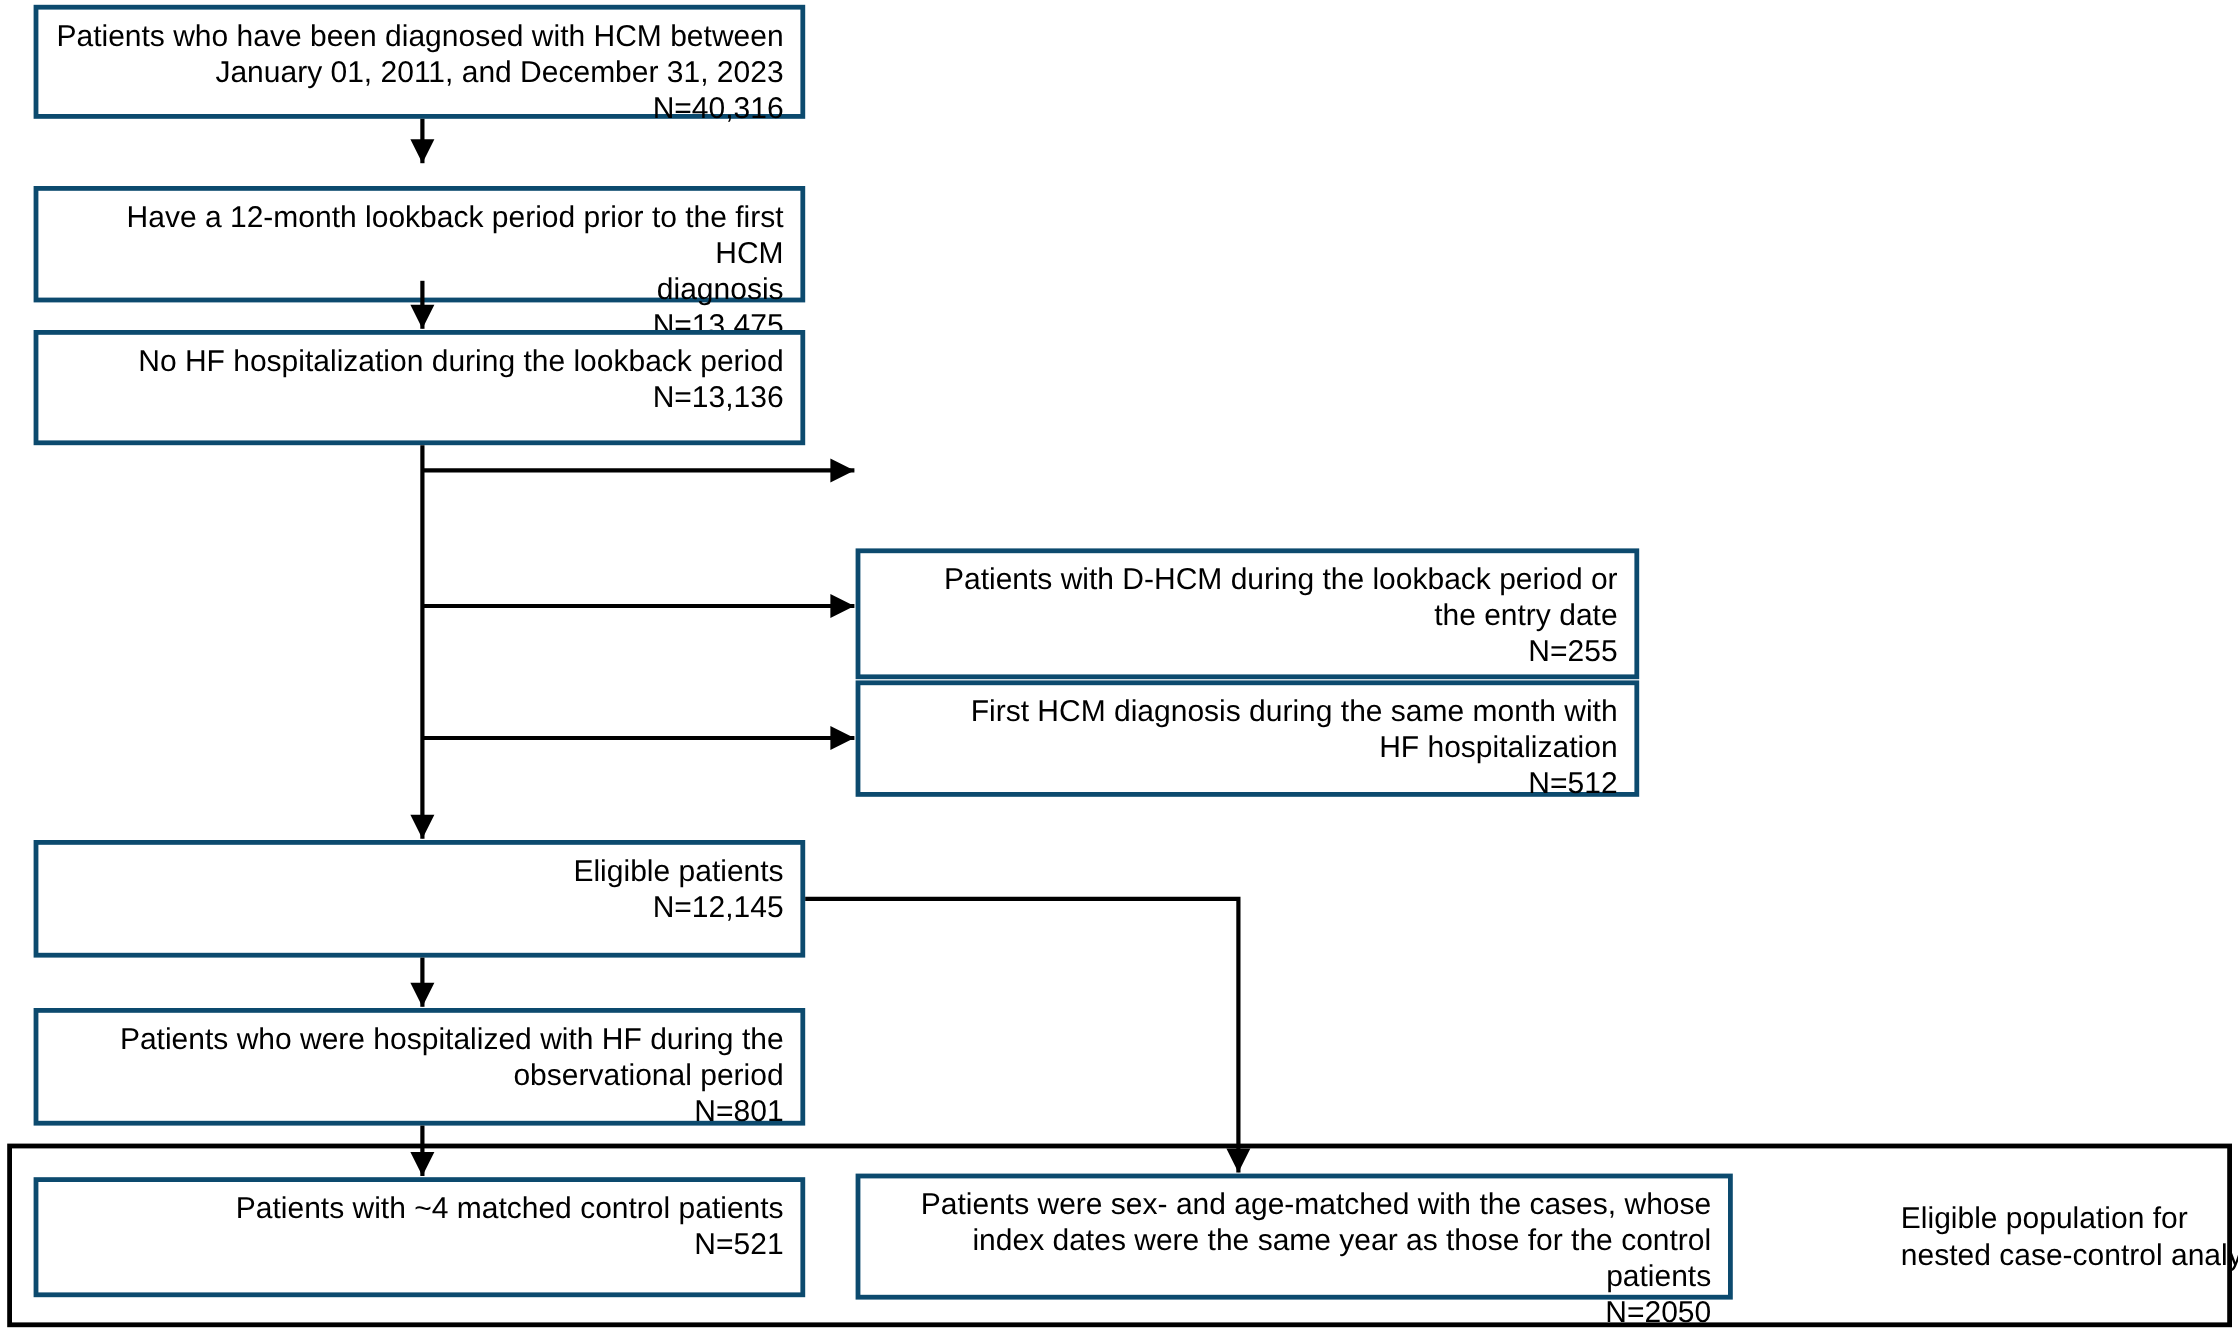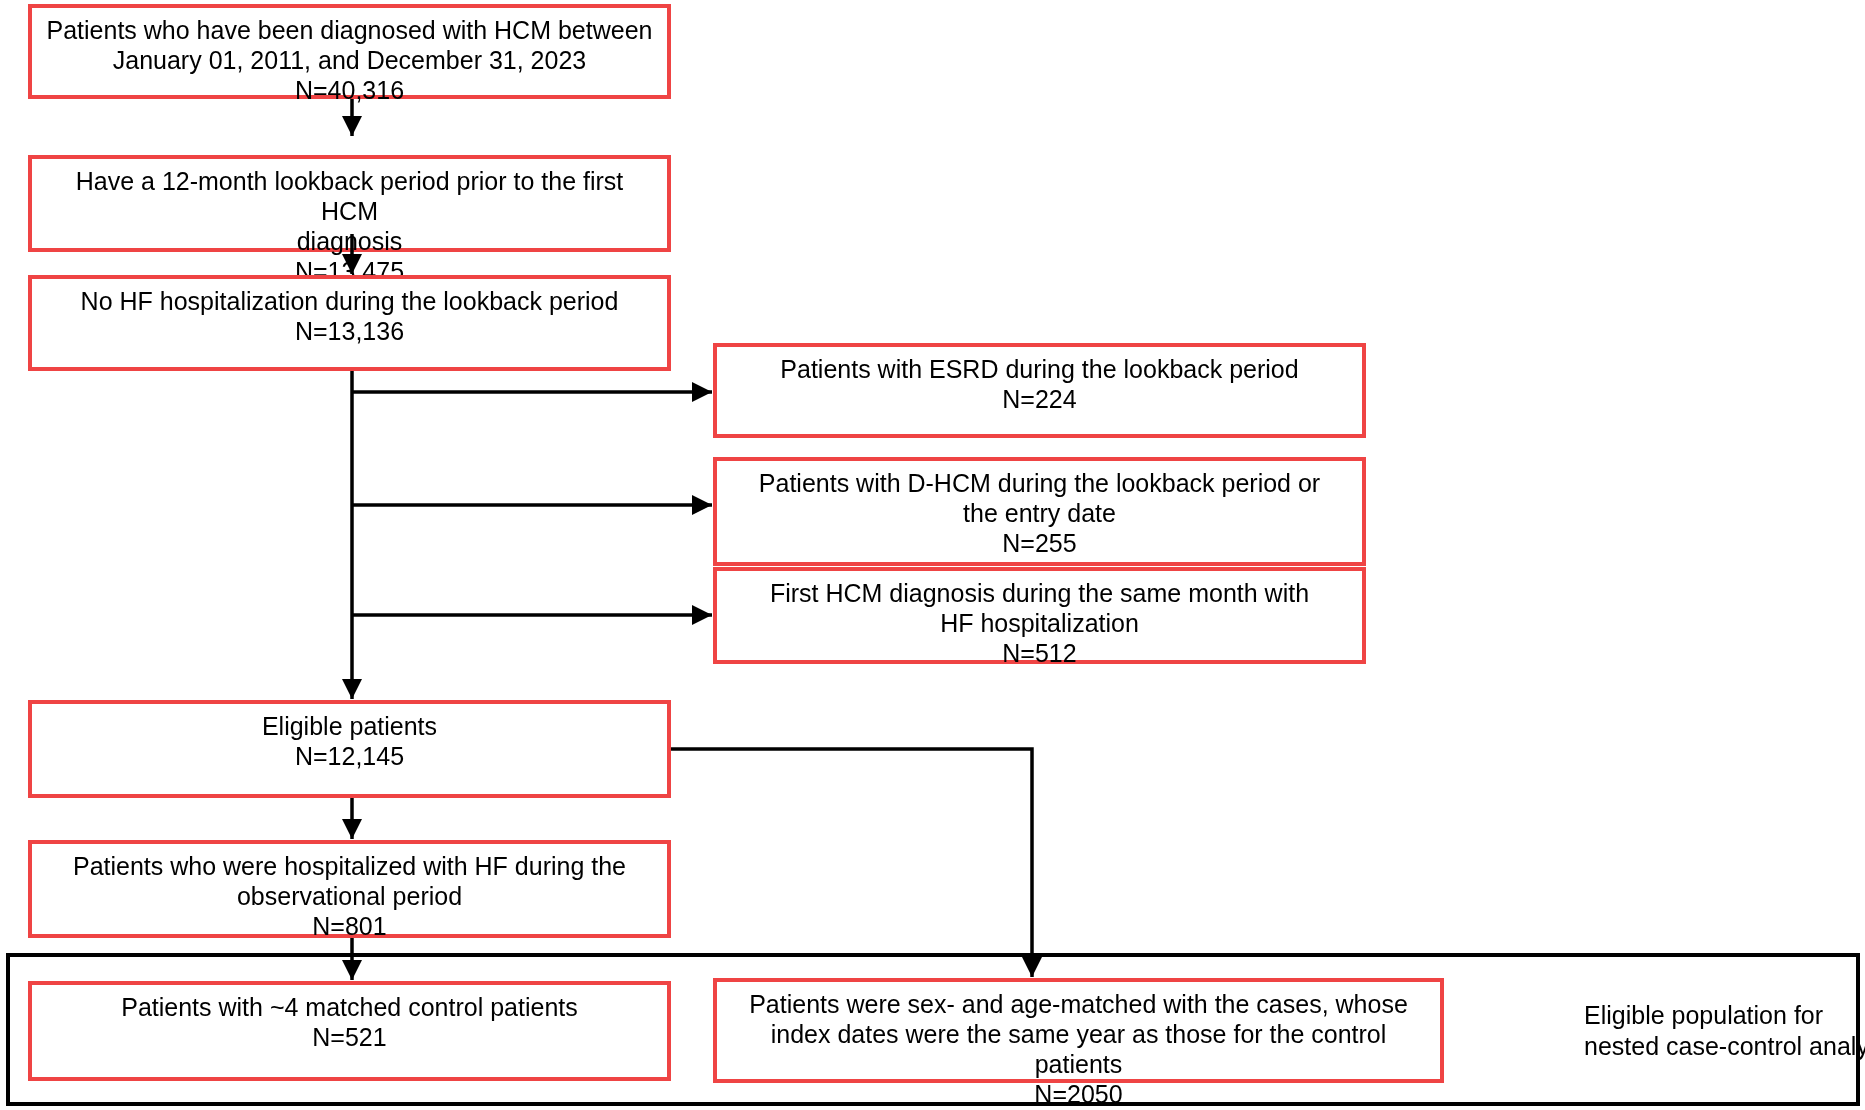--- a/index.html
+++ b/index.html
@@ -15,24 +15,24 @@
     font-family: "Liberation Sans", "DejaVu Sans", sans-serif;
     font-size: 25px;
     line-height: 30px;
     color: #000000;
     overflow: hidden;
   }
   .fbox {
     position: absolute;
     box-sizing: border-box;
     background: #ffffff;
-    border: 4px solid #ef4444;
+    border: 4px solid #0c4a6e;
     padding: 7px 14px;
     white-space: pre-line;
-    text-align: center;
+    text-align: right;
   }
   .container-box {
     position: absolute;
     box-sizing: border-box;
     border: 4px solid #000000;
     background: #ffffff;
   }
   .side-label {
     position: absolute;
     white-space: pre-line;
@@ -61,22 +61,20 @@
 January 01, 2011, and December 31, 2023
 N=40,316</div>
 
   <div class="fbox" style="left:28px; top:155px; width:643px; height:97px;">Have a 12-month lookback period prior to the first HCM
 diagnosis
 N=13,475</div>
 
   <div class="fbox" style="left:28px; top:275px; width:643px; height:96px;">No HF hospitalization during the lookback period
 N=13,136</div>
 
-  <div class="fbox" style="left:713px; top:343px; width:653px; height:95px;">Patients with ESRD during the lookback period
-N=224</div>
 
   <div class="fbox" style="left:713px; top:457px; width:653px; height:109px;">Patients with D-HCM during the lookback period or
 the entry date
 N=255</div>
 
   <div class="fbox" style="left:713px; top:567px; width:653px; height:97px;">First HCM diagnosis during the same month with
 HF hospitalization
 N=512</div>
 
   <div class="fbox" style="left:28px; top:700px; width:643px; height:98px;">Eligible patients

